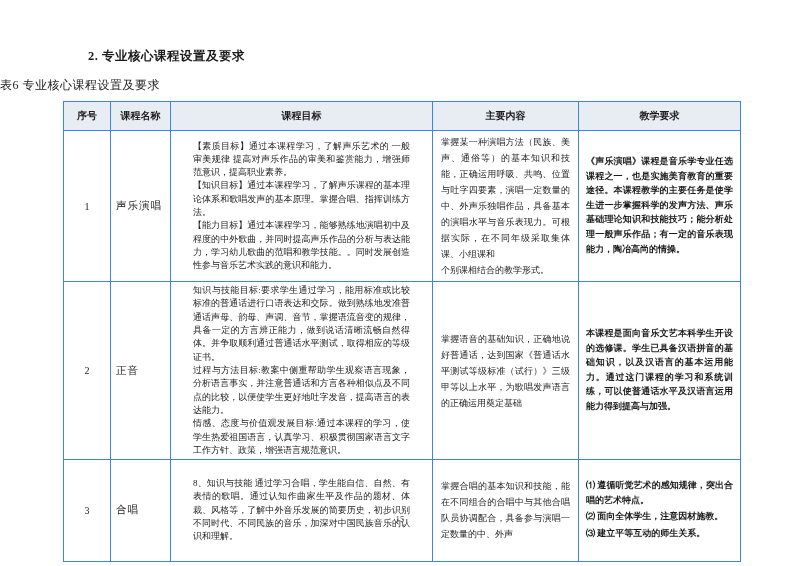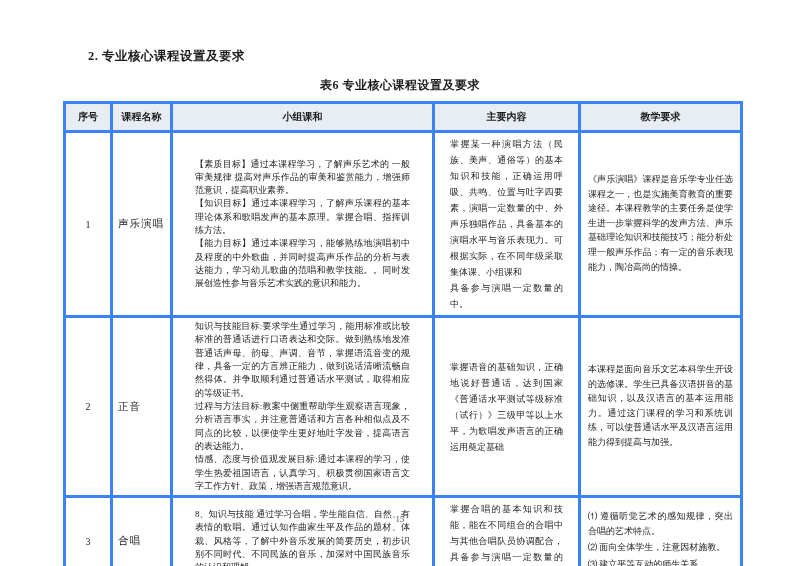--- a/index.html
+++ b/index.html
@@ -18,33 +18,33 @@
     font-weight:bold;
     letter-spacing:0.5px;
   }
   .doc-intro {
     margin:13px 0 0 88px;
     font-size:11px;
     color:#2a2a2a;
   }
   .table-caption {
     margin:12px 0 7px 0;
-    text-align:center;
+    text-align:left;
     font-size:12px;
-    font-weight:bold;
+    font-weight:normal;
     letter-spacing:0.5px;
   }
   table.course-table {
     margin-left:63px;
     width:677px;
     border-collapse:collapse;
     table-layout:fixed;
   }
   .course-table th, .course-table td {
-    border:3px solid #3b82f6;
+    border:1px solid #3b82f6;
     padding:2px 5px;
     vertical-align:middle;
     font-size:9px;
     box-sizing:border-box;
   }
   .course-table thead th {
     background:#e8ecf3;
     font-weight:bold;
     font-size:10px;
     text-align:center;
@@ -56,23 +56,23 @@
   .col-goal  { width:262px; }
   .col-main  { width:146px; }
   .col-req   { width:162px; }
   .row-1 { height:121px; }
   .row-2 { height:162px; }
   .row-3 { height:60px; }
   td.cell-no   { text-align:center; font-size:10px; }
   td.cell-name { font-size:10.5px; letter-spacing:1px; }
   td.cell-goal { text-align:justify; line-height:1.48; padding:2px 22px; }
   td.cell-goal p { margin:0; }
-  td.cell-main { text-align:justify; line-height:1.78; padding:3px 15px; }
+  td.cell-main { text-align:justify; line-height:1.78; padding:3px 8px; }
   td.cell-main p { margin:0; }
-  td.cell-req  { text-align:justify; line-height:1.62; padding:3px 7px; }
+  td.cell-req  { text-align:justify; line-height:1.62; padding:18px 7px;font-weight:bold; }
   td.cell-req p { margin:0 0 2px 0; }
   .page-number {
     position:absolute;
     left:0; right:0;
     bottom:42px;
     text-align:center;
     font-size:9px;
     color:#4a5568;
   }
 </style>
@@ -91,37 +91,37 @@
       <col class="col-no">
         <col class="col-name">
         <col class="col-goal">
         <col class="col-main">
         <col class="col-req">
     </colgroup>
     <thead>
       <tr>
         <th>序号</th>
         <th>课程名称</th>
-        <th>小组课和</th>
+        <th>课程目标</th>
         <th>主要内容</th>
         <th>教学要求</th>
       </tr>
     </thead>
     <tbody>
       <tr class="row-1">
         <td class="cell-no">1</td>
         <td class="cell-name">声乐演唱</td>
         <td class="cell-goal">
           <p>【素质目标】通过本课程学习，了解声乐艺术的 一般审美规律 提高对声乐作品的审美和鉴赏能力，增强师范意识，提高职业素养。</p>
           <p>【知识目标】通过本课程学习，了解声乐课程的基本理论体系和歌唱发声的基本原理。掌握合唱、指挥训练方法。</p>
           <p>【能力目标】通过本课程学习，能够熟练地演唱初中及程度的中外歌曲，并同时提高声乐作品的分析与表达能力，学习幼儿歌曲的范唱和教学技能。。同时发展创造性参与音乐艺术实践的意识和能力。</p>
         </td>
         <td class="cell-main">
           <p>掌握某一种演唱方法（民族、美声、通俗等）的基本知识和技能，正确运用呼吸、共鸣、位置与吐字四要素，演唱一定数量的中、外声乐独唱作品，具备基本的演唱水平与音乐表现力。可根据实际，在不同年级采取集体课、小组课和</p>
-          <p>具备参与演唱一定数量的中。</p>
+          <p>个别课相结合的教学形式。</p>
         </td>
         <td class="cell-req">
           <p>《声乐演唱》课程是音乐学专业任选课程之一，也是实施美育教育的重要途径。本课程教学的主要任务是使学生进一步掌握科学的发声方法、声乐基础理论知识和技能技巧；能分析处理一般声乐作品；有一定的音乐表现能力，陶冶高尚的情操。</p>
         </td>
       </tr>
       <tr class="row-2">
         <td class="cell-no">2</td>
         <td class="cell-name">正音</td>
         <td class="cell-goal">
           <p>知识与技能目标:要求学生通过学习，能用标准或比较标准的普通话进行口语表达和交际。做到熟练地发准普通话声母、韵母、声调、音节，掌握语流音变的规律，具备一定的方言辨正能力，做到说话清晰流畅自然得体。并争取顺利通过普通话水平测试，取得相应的等级证书。</p>

